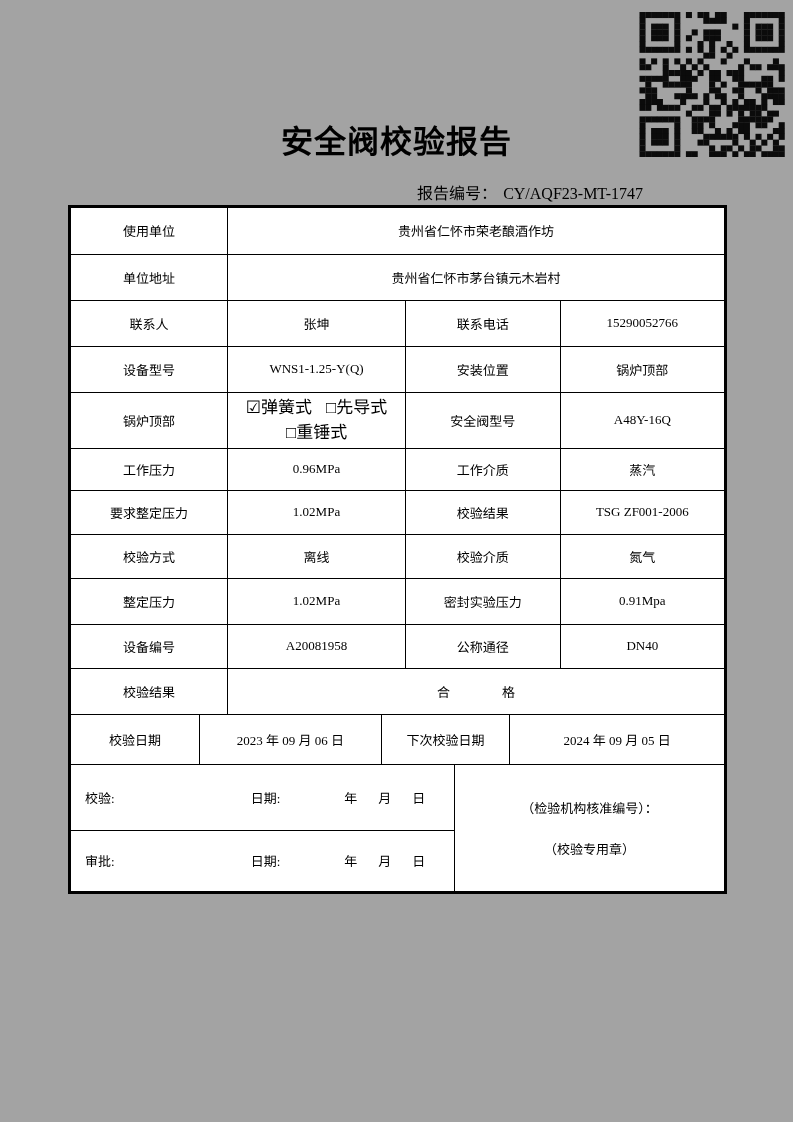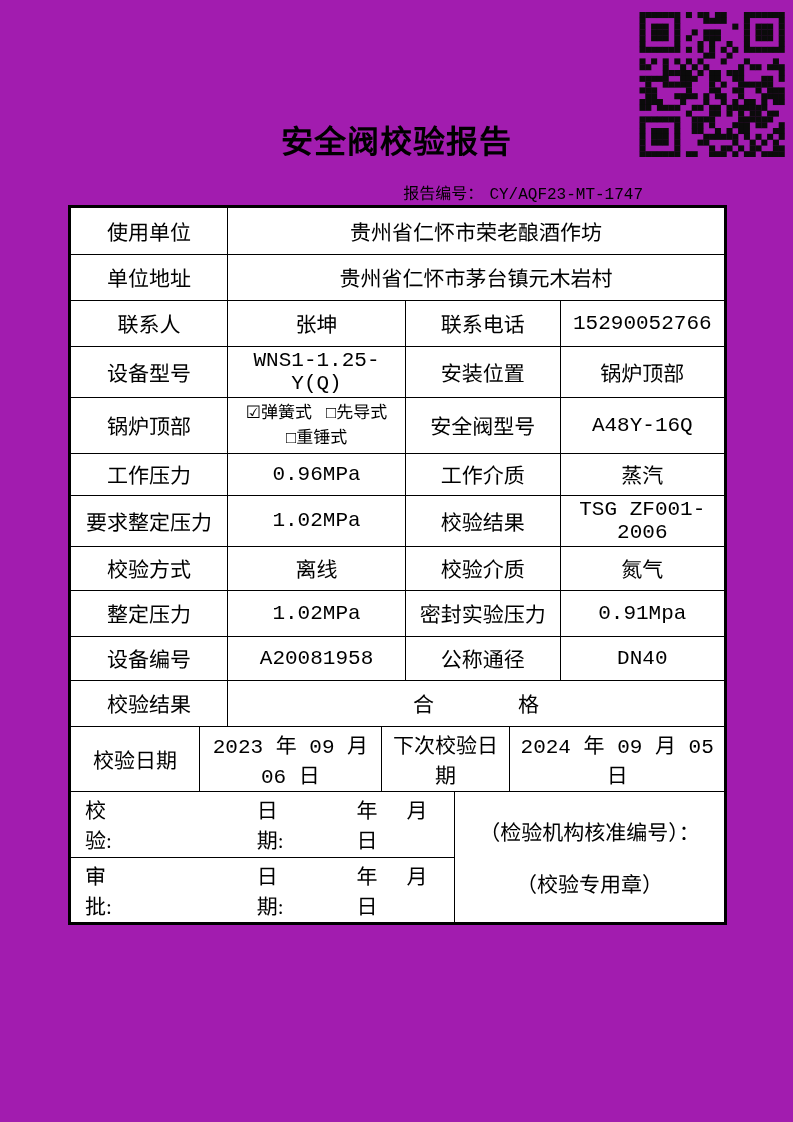--- a/index.html
+++ b/index.html
@@ -1,19 +1,19 @@
 <!DOCTYPE html>
 <html lang="zh-CN"><head>
 <meta charset="utf-8">
 <style>
   html,body{margin:0;padding:0;background:#fff;}
   .page{
     position:relative;
     width:793px;height:1122px;
-    background:#a21caf;color:#000;
+    background:#a3a3a3;color:#000;
     font-family:"Liberation Serif","DejaVu Serif",serif;
     overflow:hidden;
   }
   
   .qr{position:absolute;left:639px;top:12px;width:146px;height:145px;}
   .qr svg{width:100%;height:100%;display:block;}
   .qr rect{fill:#0b0b0b;}
   
   .title{
     position:absolute;left:0;top:116px;width:793px;
@@ -28,23 +28,23 @@
   }
   .report-no .num{padding-left:6px;}
   
   .doc-table{
     position:absolute;left:68px;top:205px;width:659px;
     box-sizing:border-box;border:3px solid #000;
     background:#fff;
   }
   table{width:100%;border-collapse:collapse;table-layout:fixed;border:hidden;}
   td{border:1.5px solid #000;text-align:center;vertical-align:middle;
-     font-size:21px;padding:2px 4px;overflow:hidden;}
+     font-size:13px;padding:2px 4px;overflow:hidden;}
   .sep{border-top:1.5px solid #000;}
-  .num,.sans{font-family:Liberation Mono, monospace;}
+  .num,.sans{font-family:Liberation Serif, serif;}
   
   .opt-line{line-height:25px;}
   .opt-gap{margin-left:14px;}
   .optcell{font-size:17px;padding:1px 2px;}
   
   .maint{vertical-align:top;text-align:left;padding:8px 8px 0 8px;line-height:42px;}
   .maint .l1{text-align:left;}
   .maint .l2{text-align:center;}
   
   .wide{white-space:pre;}

